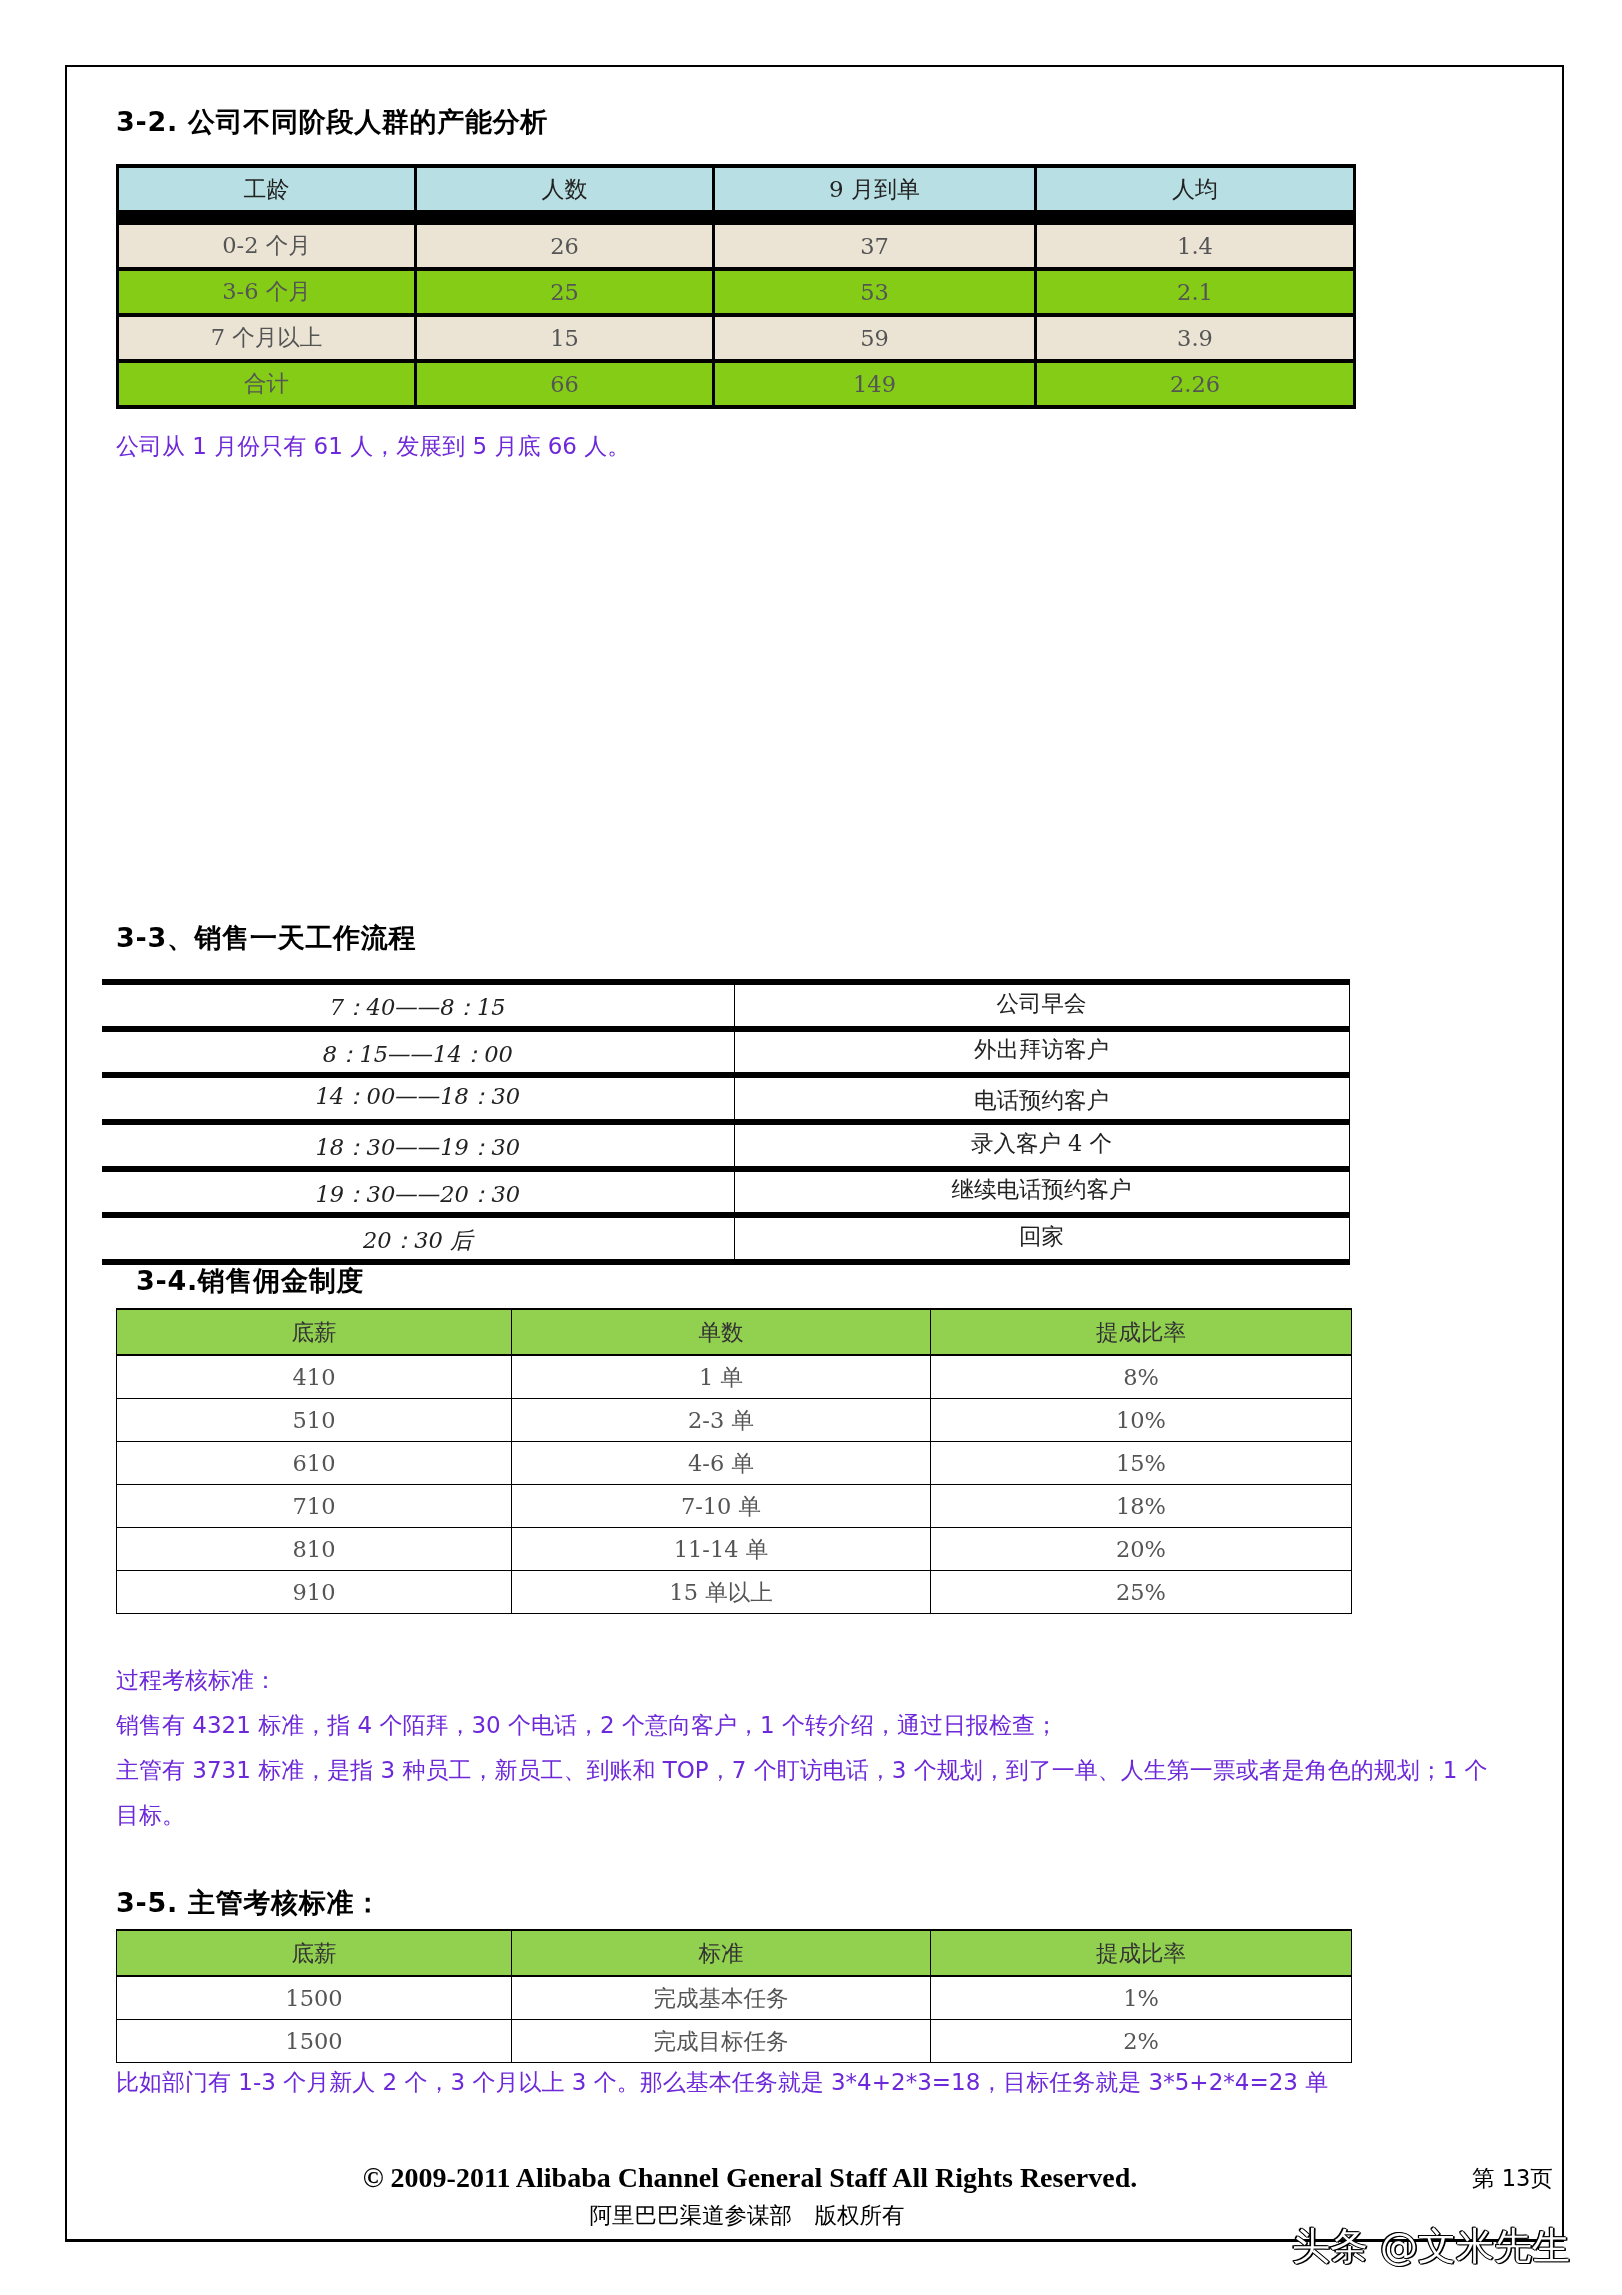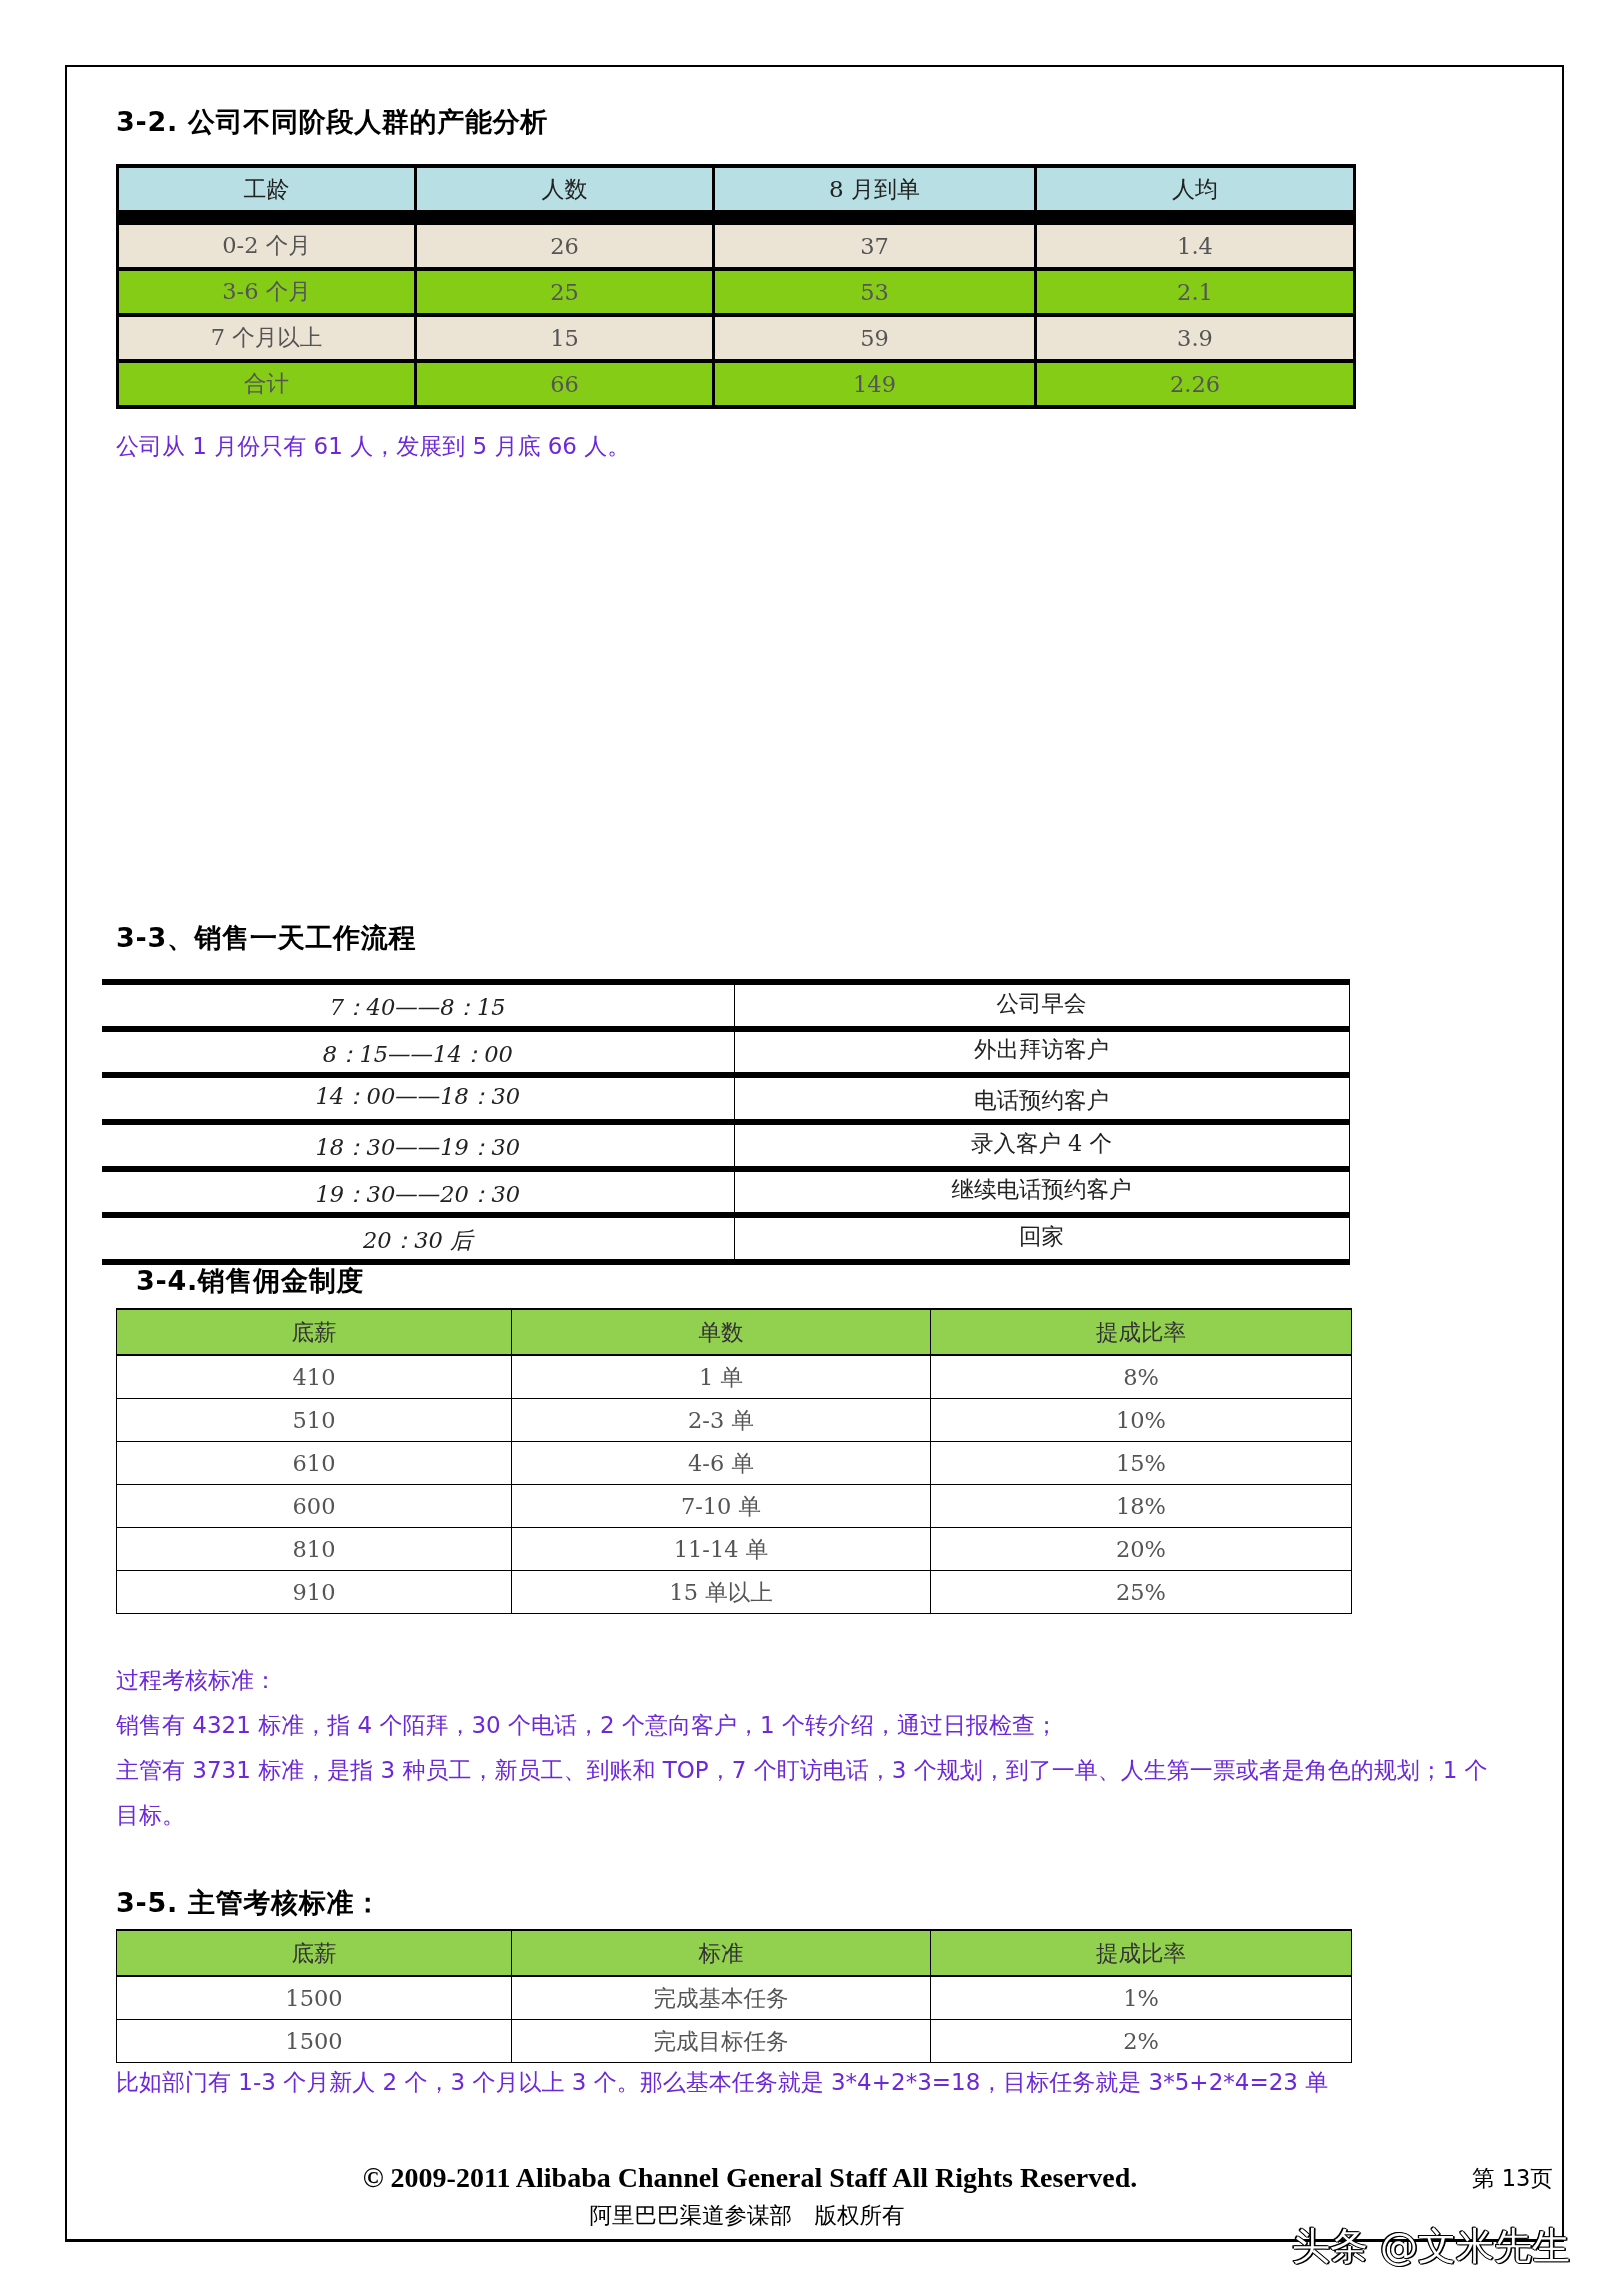--- a/index.html
+++ b/index.html
@@ -44,21 +44,21 @@
   <colgroup>
       <col style="width:298px">
       <col style="width:298px">
       <col style="width:322px">
       <col style="width:319px">
     </colgroup>
   <tbody>
       <tr class="hd">
     <td>工龄</td>
     <td>人数</td>
-    <td>8 月到单</td>
+    <td>9 月到单</td>
     <td>人均</td>
   </tr>
   <tr class="sp">
         <td></td>
         <td></td>
         <td></td>
         <td></td>
       </tr>
   <tr class="r odd">
     <td>0-2 个月</td>
@@ -144,21 +144,21 @@
         <td>510</td>
         <td>2-3 单</td>
         <td>10%</td>
       </tr>
   <tr>
         <td>610</td>
         <td>4-6 单</td>
         <td>15%</td>
       </tr>
   <tr>
-        <td>600</td>
+        <td>710</td>
         <td>7-10 单</td>
         <td>18%</td>
       </tr>
   <tr>
         <td>810</td>
         <td>11-14 单</td>
         <td>20%</td>
       </tr>
   <tr>
         <td>910</td>

